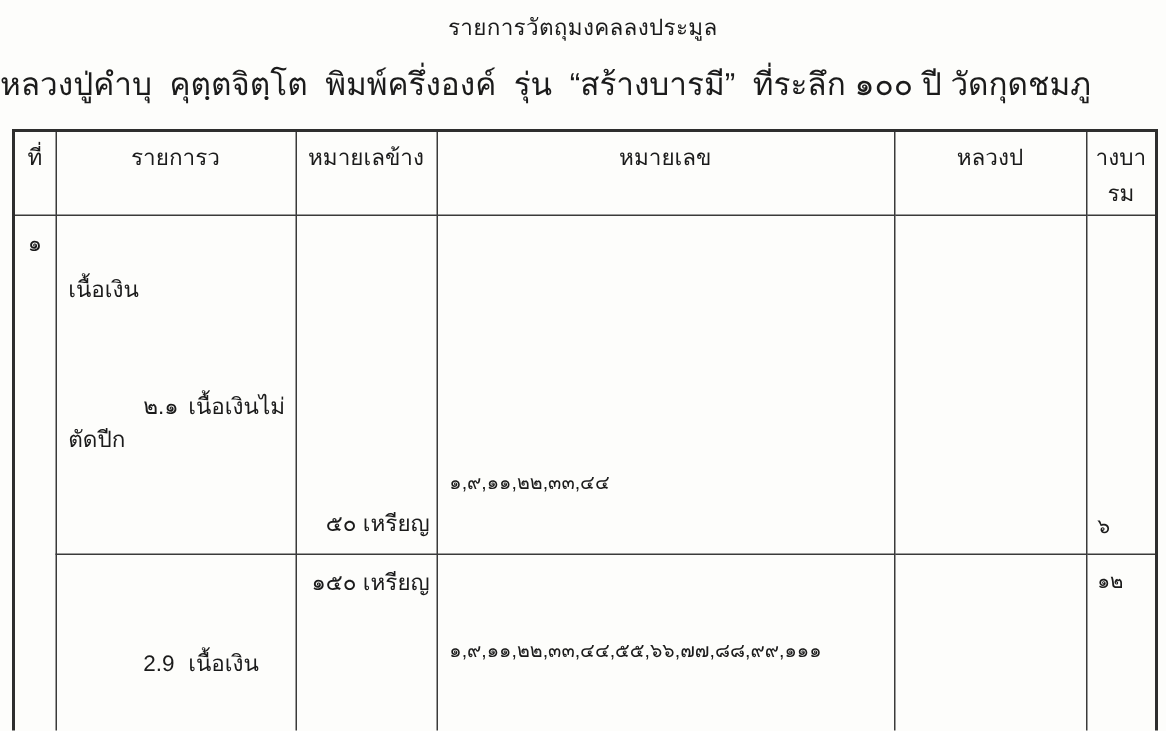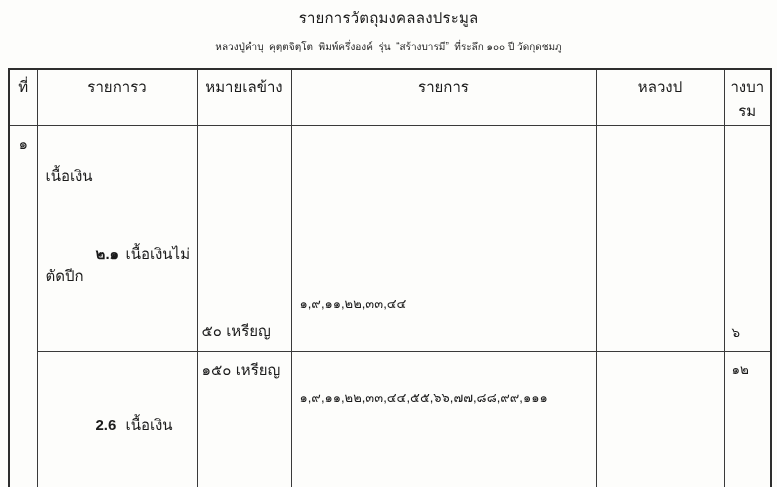--- a/index.html
+++ b/index.html
@@ -15,22 +15,21 @@
   .page { width: 777px; height: 487px; position: relative; }
 
   .title {
     text-align: center;
     font-size: 15px;
     padding-top: 6px;
     letter-spacing: 0.2px;
     white-space: pre-wrap;
   }
   .subtitle {
-    text-align: center;
-    font-size: 10px;
+    font-size: 21px;
     margin-top: 9px;
     white-space: pre-wrap;
   }
 
   table.items {
     border-collapse: collapse;
     table-layout: fixed;
     margin: 14px 0 0 8px;
     width: 762px;
     border: 2px solid #2e2e2e;
@@ -53,30 +52,30 @@
 
   col.c-no    { width: 28px; }
   col.c-item  { width: 160px; }
   col.c-made  { width: 94px; }
   col.c-nums  { width: 305px; }
   col.c-price { width: 128px; }
   col.c-qty   { width: 47px; }
 
   td.no   { text-align: center; vertical-align: top; padding-top: 6px; }
   td.item { padding-left: 8px; }
-  td.made { text-align: left; }
+  td.made { text-align: right; }
   td.nums { padding-left: 8px; font-size: 13px; }
   td.qty  { padding-left: 7px; font-size: 13.5px; }
   td.price{ }
 
   .cat { line-height: 22px; }
   .iline { line-height: 22px; }
-  .ino { display: inline-block; min-width: 30px; font-weight: bold; }
+  .ino { display: inline-block; min-width: 30px; }
 
-  .nums div { line-height: 19px; margin-bottom: 10px; }
+  .nums div { line-height: 19px; margin-bottom: 10px; margin-top: 18px; }
   .nums div:last-child { margin-bottom: 0; }
 
   
   tr.g1a { height: 55px; }
   tr.g1b { height: 42px; }
   tr.g2a { height: 45px; }
 
   
   tr.g1a td { vertical-align: bottom; padding-top: 0; padding-bottom: 8px; }
   tr.g1a td.no { vertical-align: top; padding-top: 6px; }
@@ -96,21 +95,21 @@
         <col class="c-made">
       <col class="c-nums">
         <col class="c-price">
         <col class="c-qty">
     </colgroup>
     <thead>
       <tr>
         <th>ที่</th>
         <th>รายการว</th>
         <th>หมายเลข้าง</th>
-        <th>รายการ</th>
+        <th>หมายเลข</th>
         <th>หลวงป</th>
         <th>างบารม</th>
       </tr>
     </thead>
     <tbody>
 
       <tr class="g1a">
         <td class="no" rowspan="2">๑</td>
         <td class="item">
           <div class="cat">เนื้อเงิน</div>
@@ -121,21 +120,21 @@
         <td class="made">๕๐ เหรียญ</td>
         <td class="nums">
           <div>๑,๙,๑๑,๒๒,๓๓,๔๔</div>
         </td>
         <td class="price"></td>
         <td class="qty">๖</td>
       </tr>
       <tr class="g1b">
         <td class="item">
           <div class="iline">
-            <span class="ino">2.6</span><span>เนื้อเงิน</span>
+            <span class="ino">2.9</span><span>เนื้อเงิน</span>
           </div>
         </td>
         <td class="made">๑๕๐ เหรียญ</td>
         <td class="nums">
           <div>๑,๙,๑๑,๒๒,๓๓,๔๔,๕๕,๖๖,๗๗,๘๘,๙๙,๑๑๑</div>
         </td>
         <td class="price"></td>
         <td class="qty">๑๒</td>
       </tr>
 

